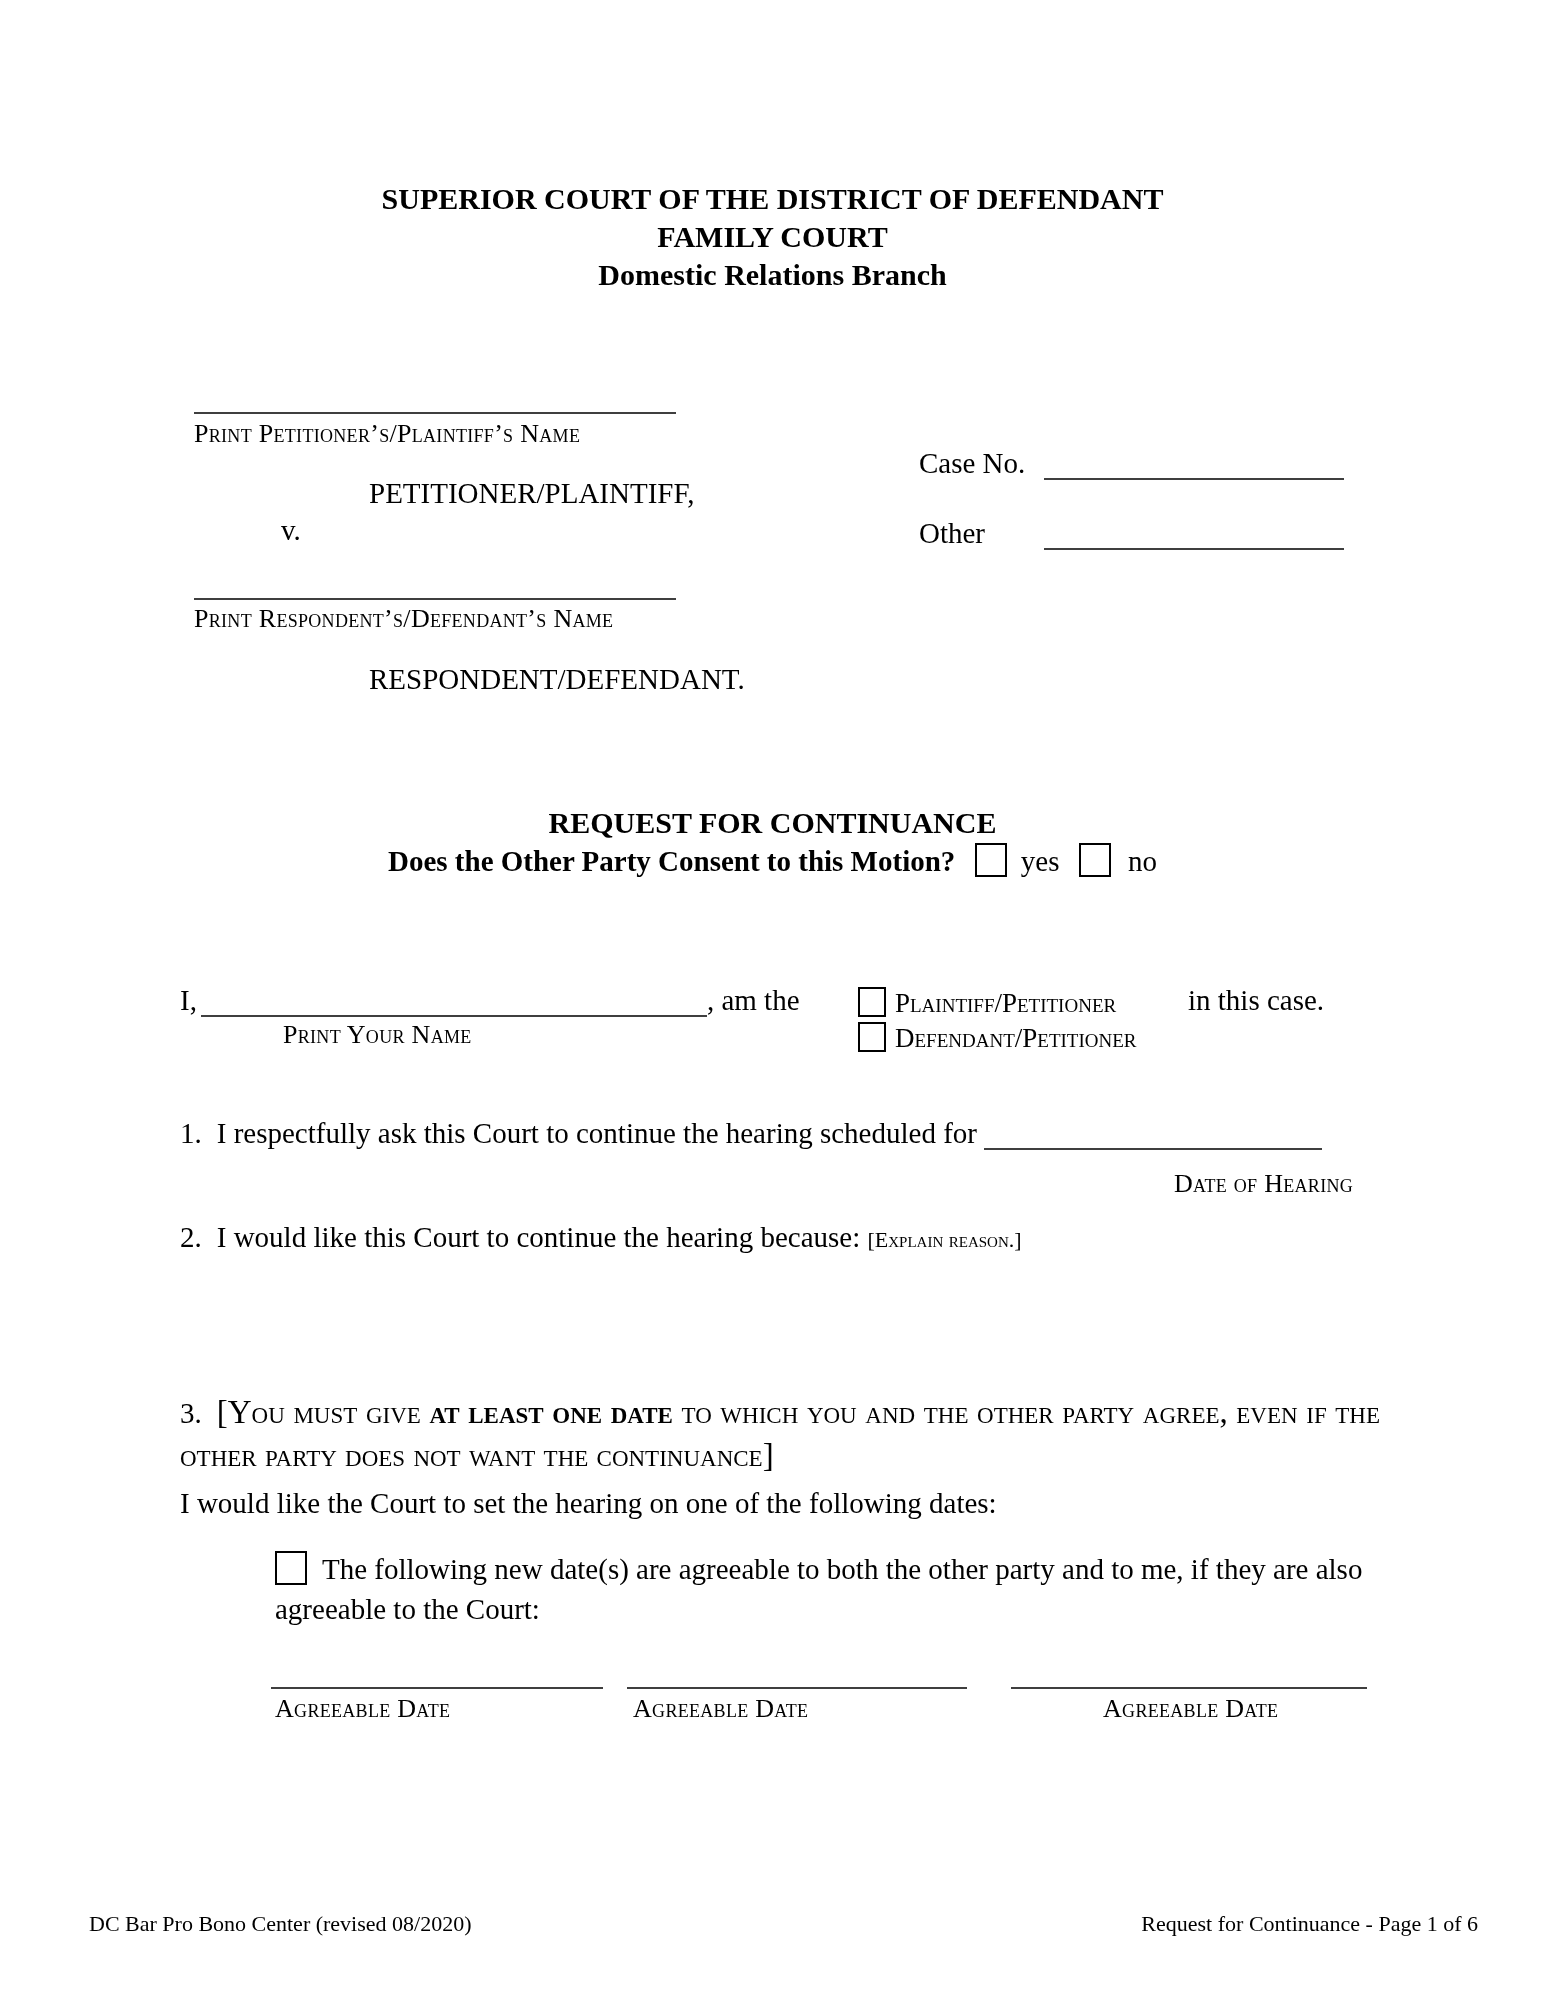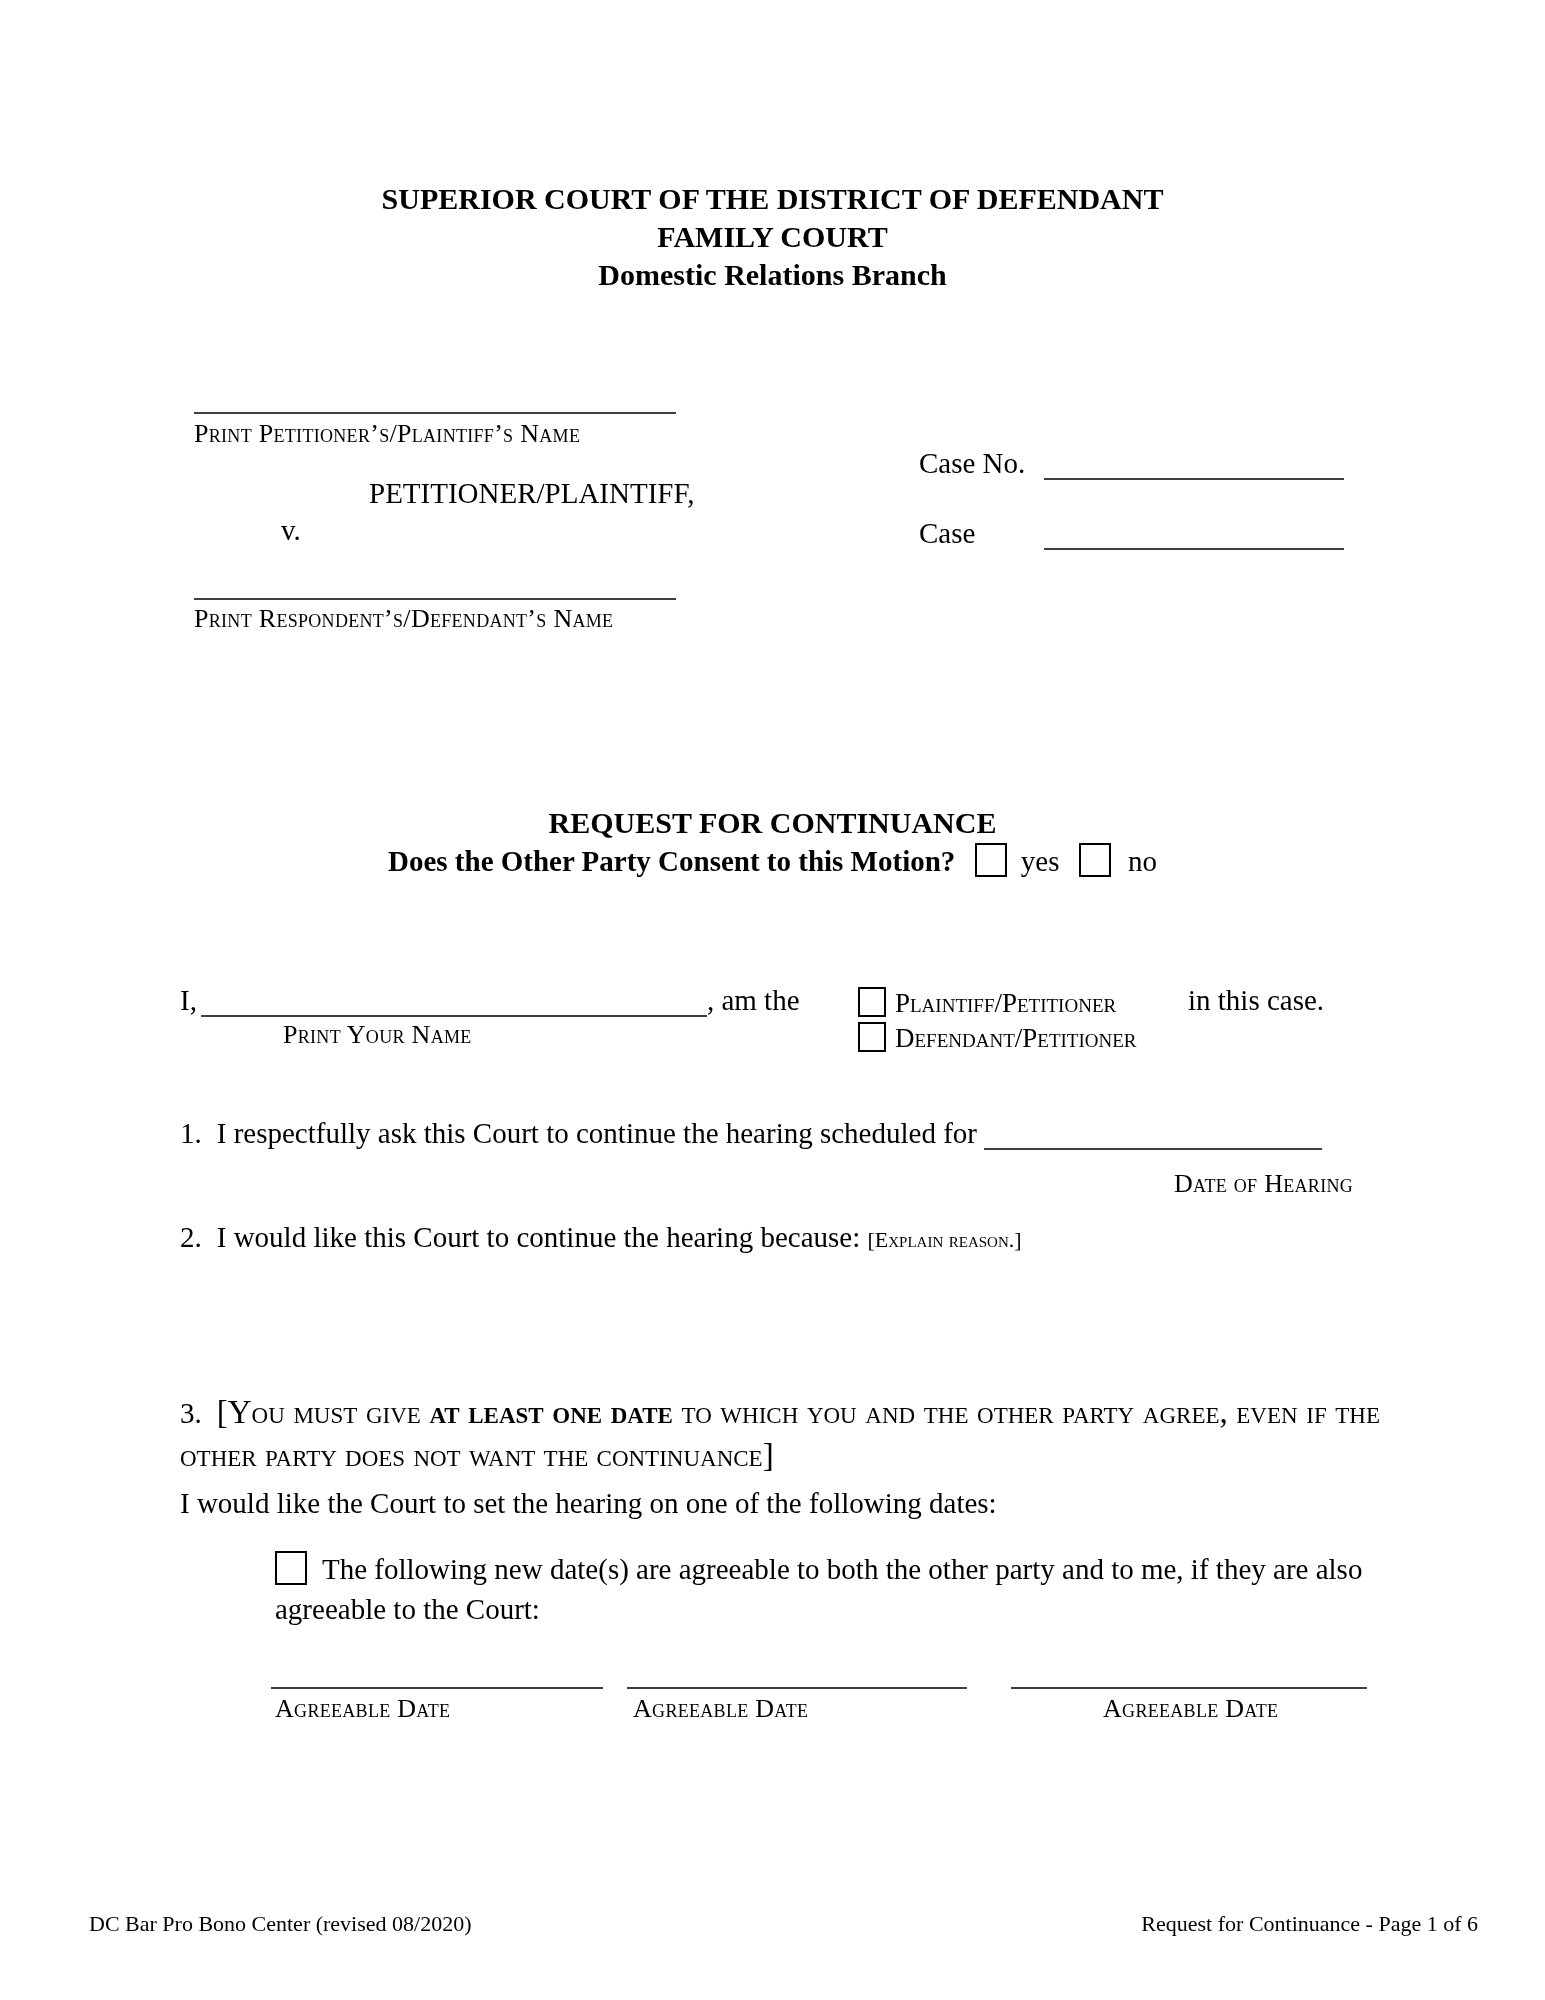--- a/index.html
+++ b/index.html
@@ -63,25 +63,26 @@
 
   <div class="abs blankline" style="left:194px; top:378px; width:482px; height:34px;"></div>
   <div class="abs sc lbl" style="left:194px; top:419px;">Print Petitioner’s/Plaintiff’s Name</div>
   <div class="abs" style="left:369px; top:477px;">PETITIONER/PLAINTIFF,</div>
   <div class="abs" style="left:281px; top:514px;">v.</div>
 
   <div class="abs" style="left:919px; top:447px;">
     <span class="caselbl">Case No.</span><span class="blank" style="width:300px;"></span>
   </div>
   <div class="abs" style="left:919px; top:517px;">
-    <span class="caselbl">Case</span><span class="blank" style="width:300px;"></span>
+    <span class="caselbl">Other</span><span class="blank" style="width:300px;"></span>
   </div>
 
   <div class="abs blankline" style="left:194px; top:564px; width:482px; height:34px;"></div>
   <div class="abs sc lbl" style="left:194px; top:604px;">Print Respondent’s/Defendant’s Name</div>
+  <div class="abs" style="left:369px; top:663px;">RESPONDENT/DEFENDANT.</div>
 
   <div class="abs center bold" style="top:806px; font-size:30px;">REQUEST FOR CONTINUANCE</div>
   <div class="abs center" style="top:843px;">
     <span class="bold">Does the Other Party Consent to this Motion?</span>
     <span class="cb" style="margin-left:12px;"></span>
     <span style="margin-left:7px;">yes</span>
     <span class="cb" style="margin-left:12px;"></span>
     <span style="margin-left:10px;">no</span>
   </div>
 

